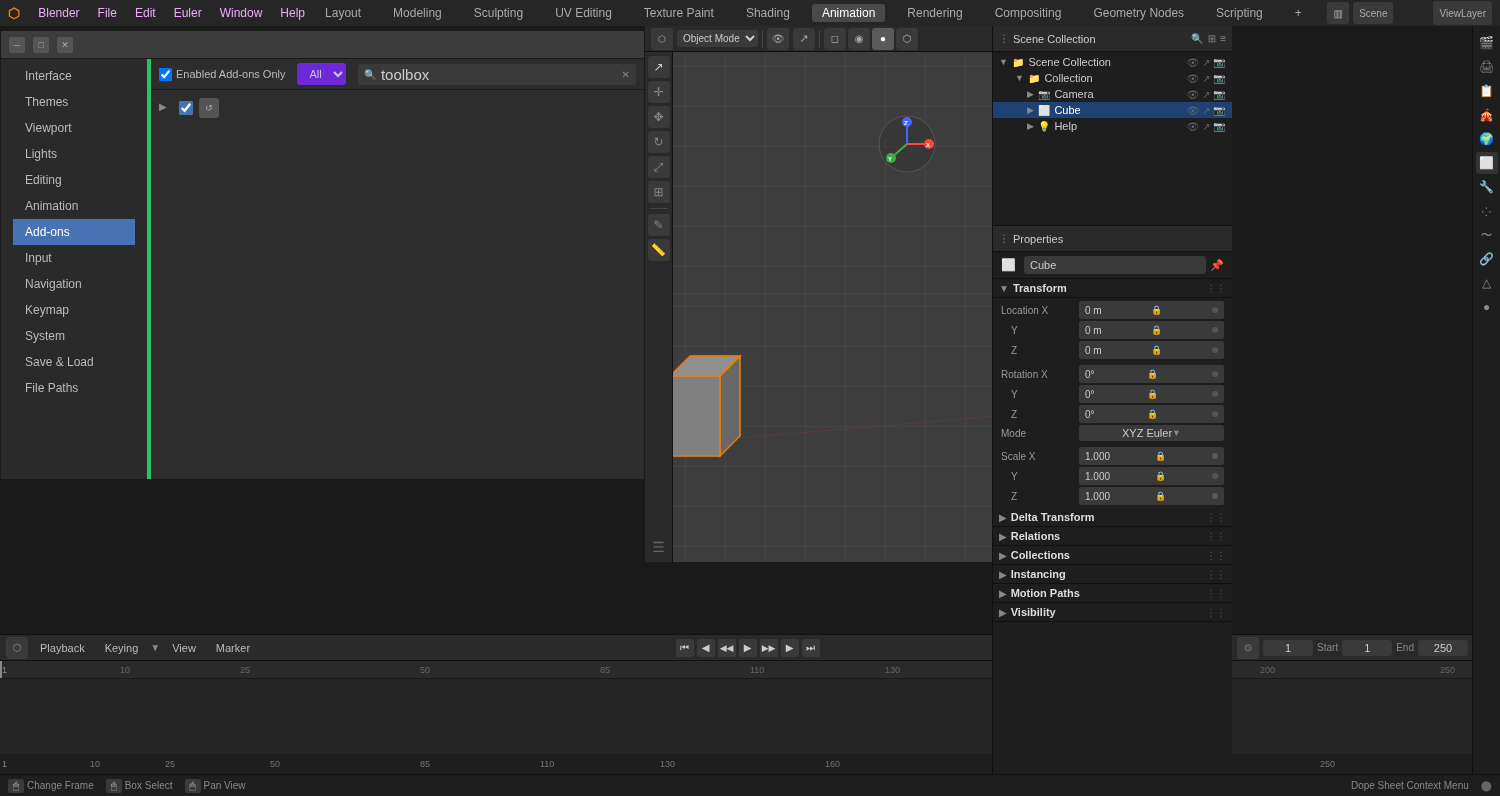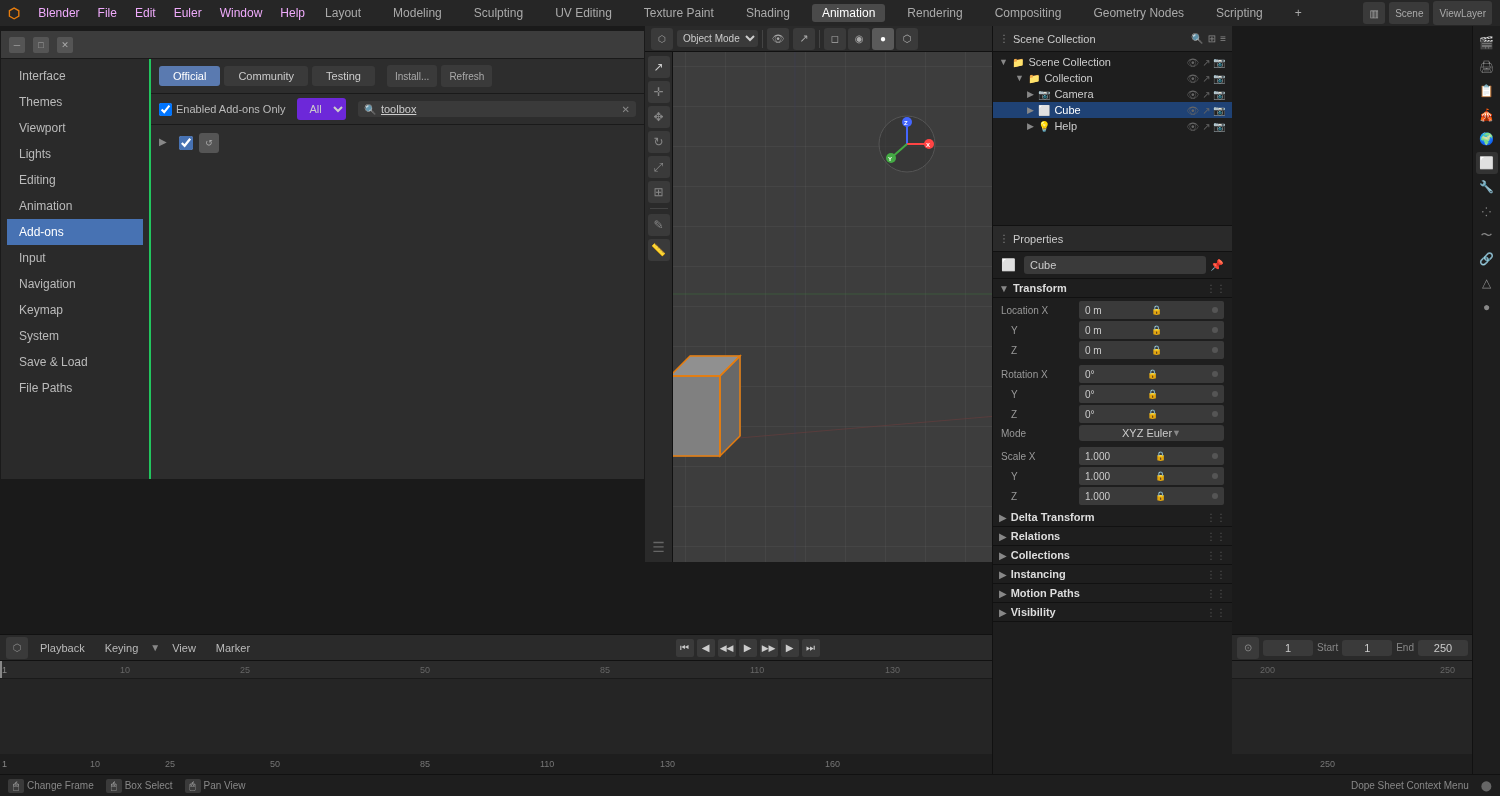--- a/index.html
+++ b/index.html
@@ -111,24 +111,24 @@
       color: #aaa;
     }
     .prefs-body {
       flex: 1;
       display: flex;
       overflow: hidden;
     }
     .prefs-sidebar {
       width: 150px;
       background: #2a2a2a;
-      border-right: 2px solid #22c55e;
+      border-right: 4px solid #22c55e;
       display: flex;
       flex-direction: column;
-      padding: 4px 6px;
+      padding: 4px 12px;
     }
     .prefs-nav-item {
       padding: 6px 12px;
       cursor: pointer;
       color: #bbb;
       font-size: 12px;
     }
     .prefs-nav-item.active {
       background: #4772b3;
       color: #fff;
@@ -174,24 +174,23 @@
       align-items: center;
       background: #3a3a3a;
       border-radius: 3px;
       padding: 2px 6px;
       flex: 1;
     }
     .search-input {
       background: transparent;
       border: none;
       color: #ccc;
-      font-size: 11px;
+      font-size: 15px;
       outline: none;
       flex: 1;
-      text-decoration: underline;
     }
     .search-clear {
       color: #888;
       cursor: pointer;
       font-size: 10px;
     }
     .addon-filter-row {
       padding: 4px 8px;
       display: flex;
       align-items: center;
@@ -472,21 +471,21 @@
     <span class="workspace-tab">Geometry Nodes</span>
     <span class="workspace-tab">Scripting</span>
     <span class="workspace-tab">+</span>
   </div>
   <div class="spacer"></div>
   <div class="icons-right">
     <div class="icon-btn">▥</div>
     <div class="icon-btn" style="width:auto;padding:0 6px;gap:4px;">
       <span>Scene</span>
     </div>
-    <div class="icon-btn" style="width:auto;padding:12px 6px;">
+    <div class="icon-btn" style="width:auto;padding:12px 6px;margin-left:36px;">
       <span>ViewLayer</span>
     </div>
   </div>
 </div>
 
 <div class="prefs-dialog">
   <div class="prefs-titlebar">
     <div class="win-btn">─</div>
     <div class="win-btn">□</div>
     <div class="win-btn">✕</div>
@@ -501,29 +500,20 @@
       <div class="prefs-nav-item">Animation</div>
       <div class="prefs-nav-item active">Add-ons</div>
       <div class="prefs-nav-item">Input</div>
       <div class="prefs-nav-item">Navigation</div>
       <div class="prefs-nav-item">Keymap</div>
       <div class="prefs-nav-item">System</div>
       <div class="prefs-nav-item">Save &amp; Load</div>
       <div class="prefs-nav-item">File Paths</div>
     </div>
     <div class="prefs-content">
-      <div class="prefs-content-header">
-        <button class="filter-btn active">Official</button>
-        <button class="filter-btn">Community</button>
-        <button class="filter-btn">Testing</button>
-        <div style="margin-left:8px; display:flex; align-items:center; gap:4px;">
-          <div class="icon-btn" style="width:auto;padding:0 8px;font-size:10px;">Install...</div>
-          <div class="icon-btn" style="width:auto;padding:0 8px;font-size:10px;">Refresh</div>
-        </div>
-      </div>
       <div class="addon-filter-row">
         <label class="checkbox-label">
           <input type="checkbox" checked="" style="">
           <span>Enabled Add-ons Only</span>
         </label>
         <select class="filter-dropdown" style="margin-left:8px;">
           <option>All</option>
         </select>
         <div class="search-box" style="margin-left:8px;">
           <span style="color:#888;font-size:10px;margin-right:4px;">🔍</span>

